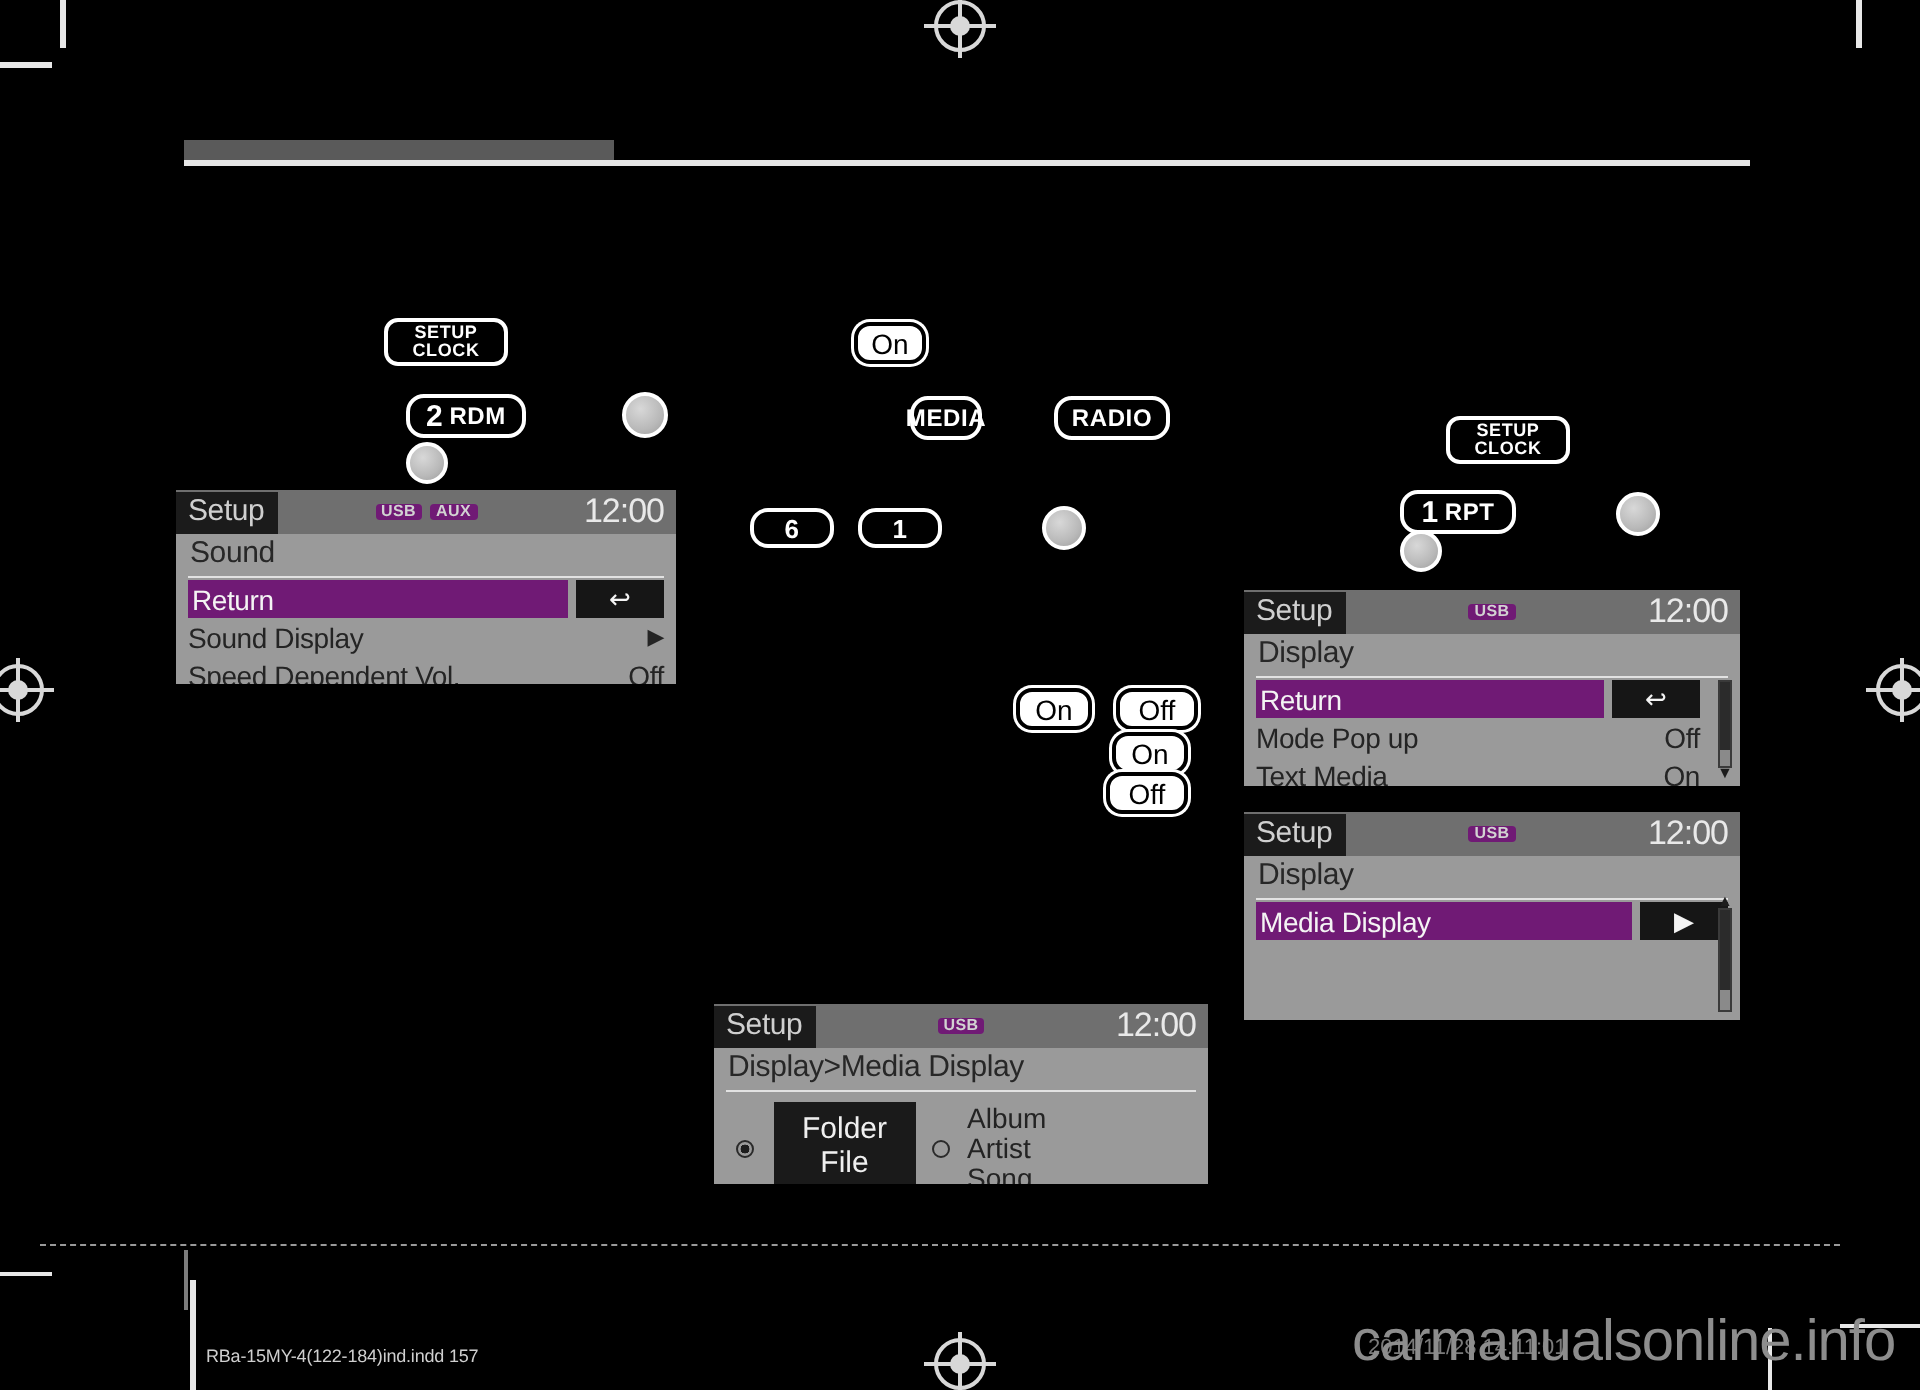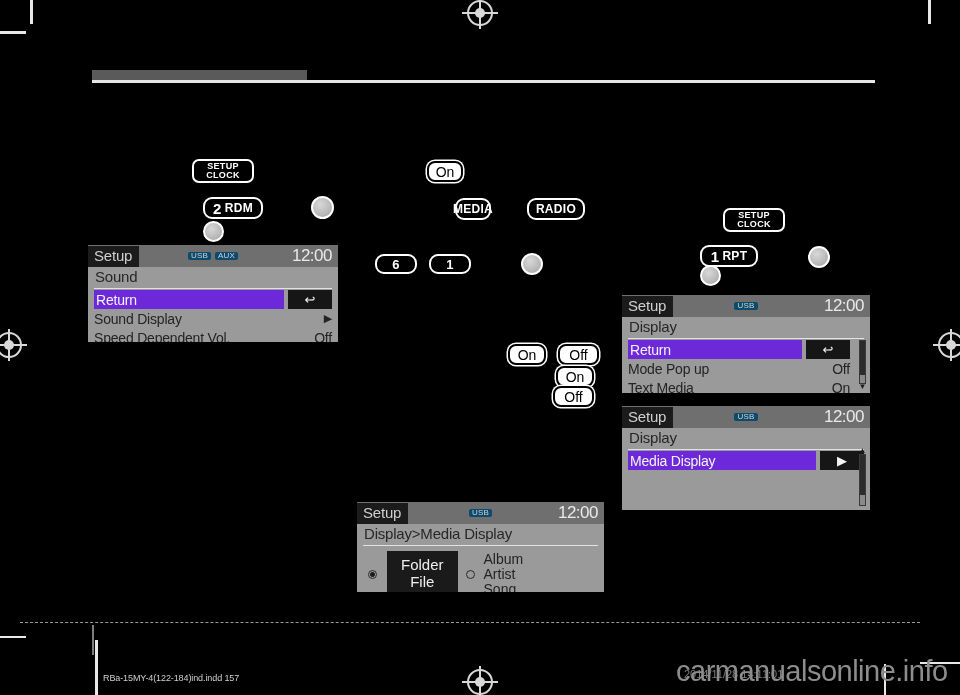--- a/index.html
+++ b/index.html
@@ -142,24 +142,24 @@
     display: flex;
     gap: 4px;
     margin-left: auto;
     margin-right: auto;
     position: absolute;
     left: 0; right: 0;
     justify-content: center;
     pointer-events: none;
   }
   .badge {
-    background: #0c4a6e;
+    background: #701a75;
     color: #d2d2d2;
     font-size: 8px;
-    font-weight: normal;
+    font-weight: bold;
     line-height: 1;
     padding: 0 3px;
     border-radius: 2px;
     letter-spacing: 0.2px;
   }
   .scr-clock {
     margin-left: auto;
     font-size: 17px;
     color: #e9e9e9;
     letter-spacing: -0.5px;
@@ -194,21 +194,21 @@
   
   .row-sel-wrap {
     display: flex;
     align-items: center;
     padding: 0 6px;
     height: 19px;
     gap: 4px;
   }
   .row-sel-main {
     flex: 1;
-    background: #6d28d9;
+    background: #701a75;
     color: #f4f4f4;
     height: 19px;
     display: flex;
     align-items: center;
     padding-left: 2px;
     font-size: 14px;
     letter-spacing: -0.2px;
   }
   .row-sel-chip {
     background: #161616;

